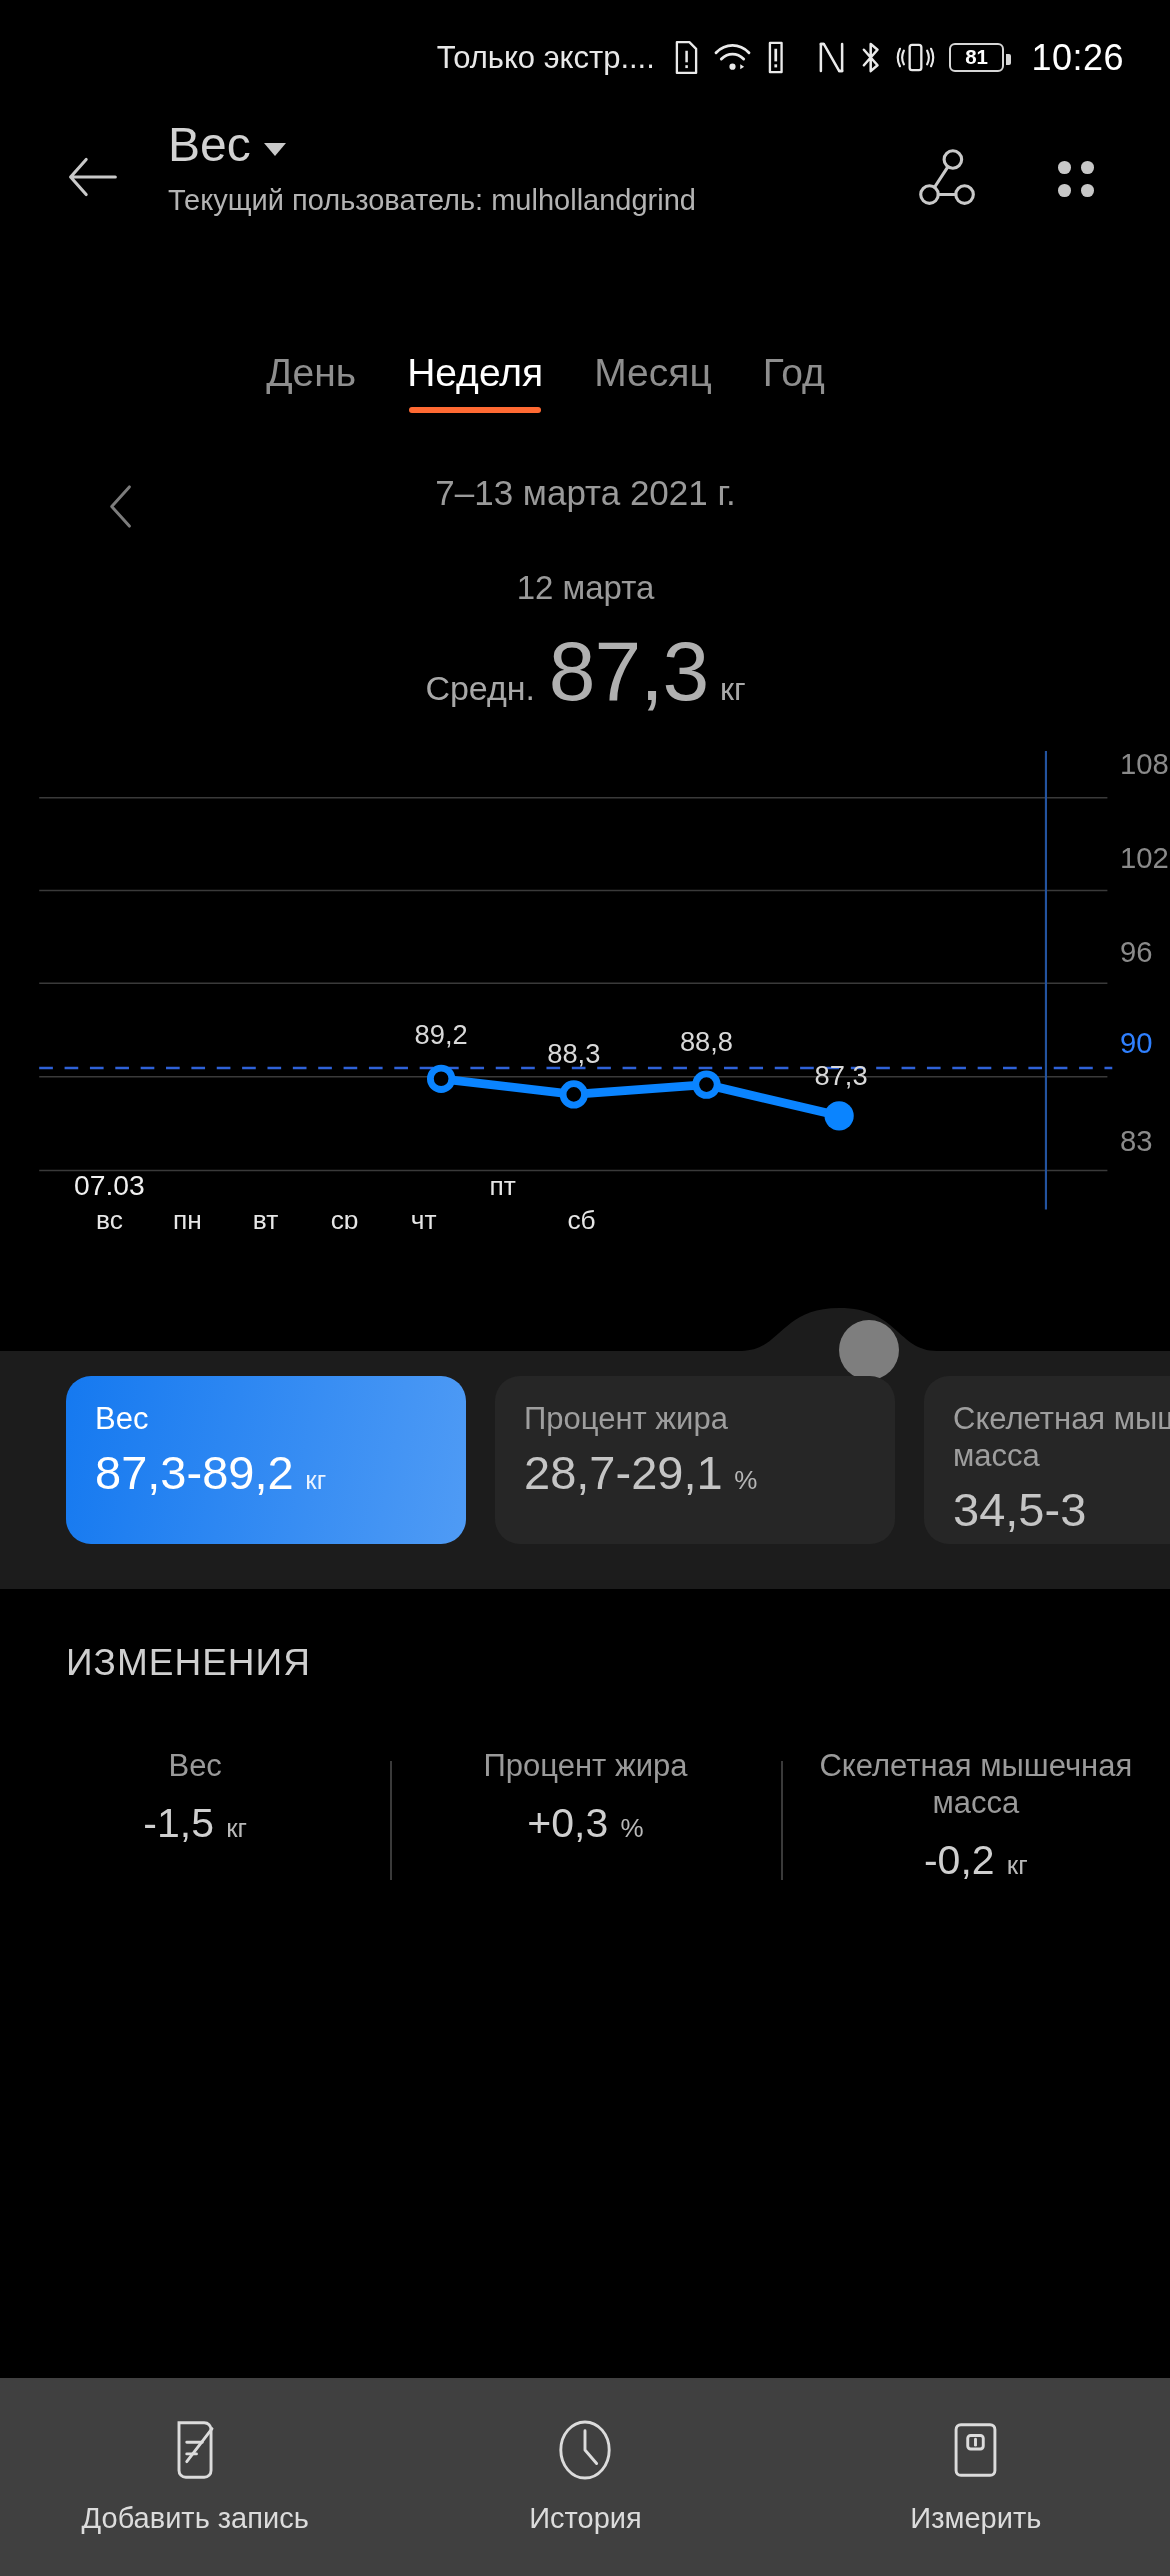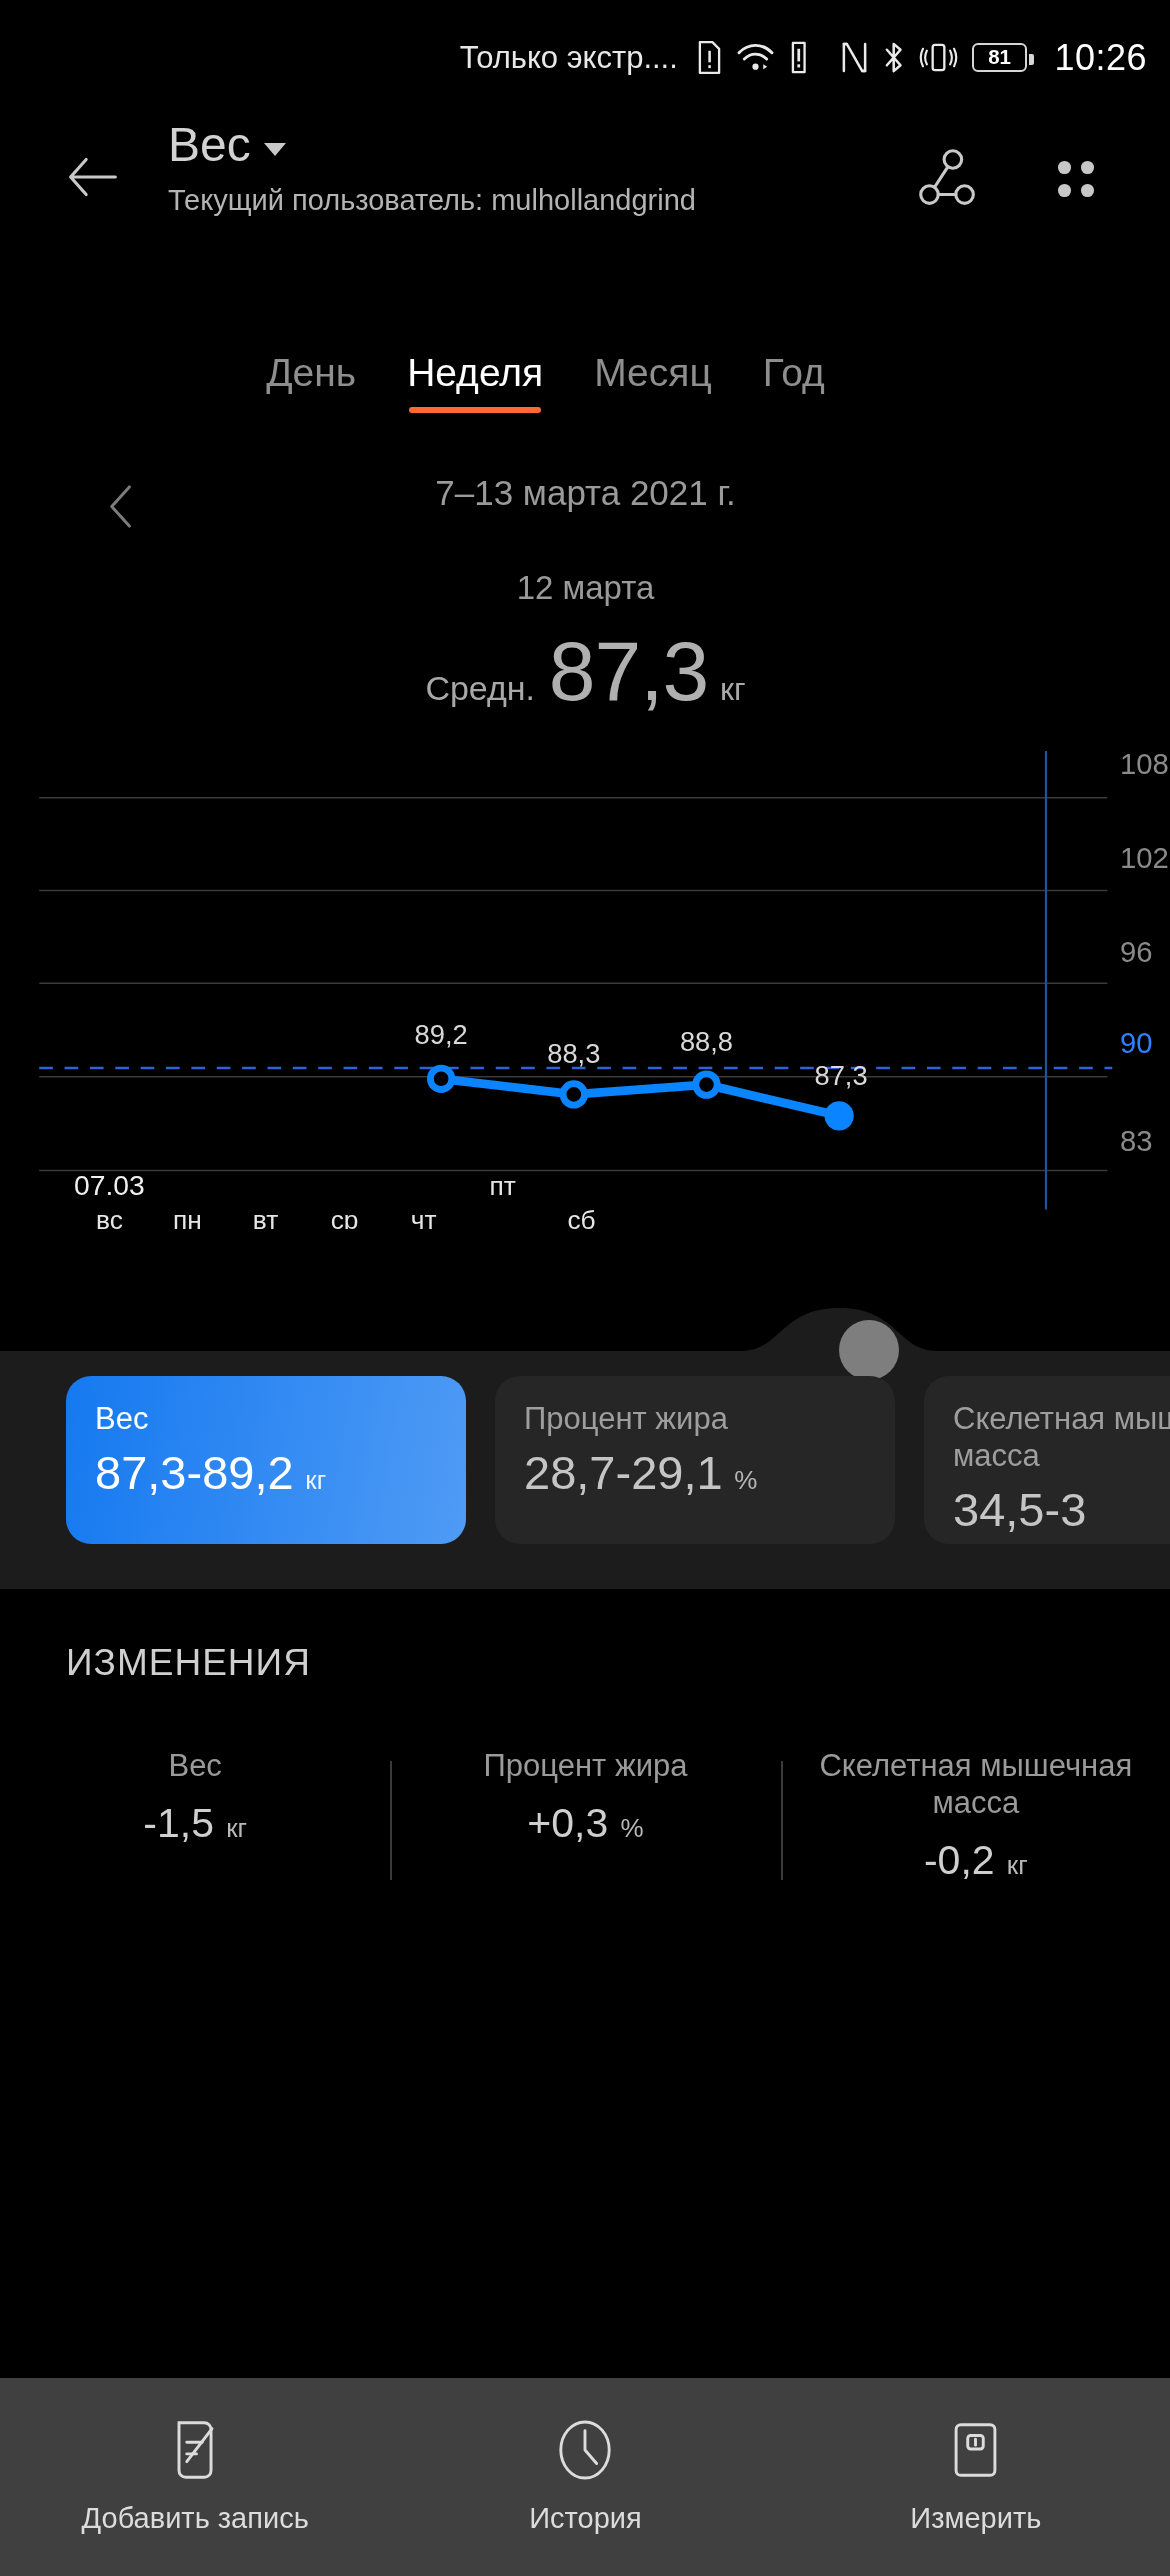--- a/index.html
+++ b/index.html
@@ -8,21 +8,21 @@
     background: #000;
     font-family: "Liberation Sans", sans-serif;
     overflow: hidden;
   }
   .screen { position: relative; width: 1171px; height: 2576px; background: #000; }
 
   
   .statusbar {
     position: absolute; top: 0; left: 0; width: 1171px; height: 115px;
     display: flex; align-items: center; justify-content: flex-end;
-    padding-right: 24px; gap: 13.7px;
+    padding-right: 47px; gap: 13.7px;
   }
   .sb-carrier { color: #e8e8e8; font-size: 31px; letter-spacing: 0px; margin-right: 5.9px; }
   .sb-ico { display:inline-flex; align-items:center; justify-content:center; height:39px; }
   .sb-ico svg { display:block; }
   .sb-time { color:#fff; font-size:36px; margin-left: 13.7px; letter-spacing: 0.5px;}
   .sb-batt {
     position: relative; width: 55px; height: 29px; border: 2.9px solid #d6d6d6;
     border-radius: 6px; display:flex; align-items:center; justify-content:center;
   }
   .sb-batt:after {

